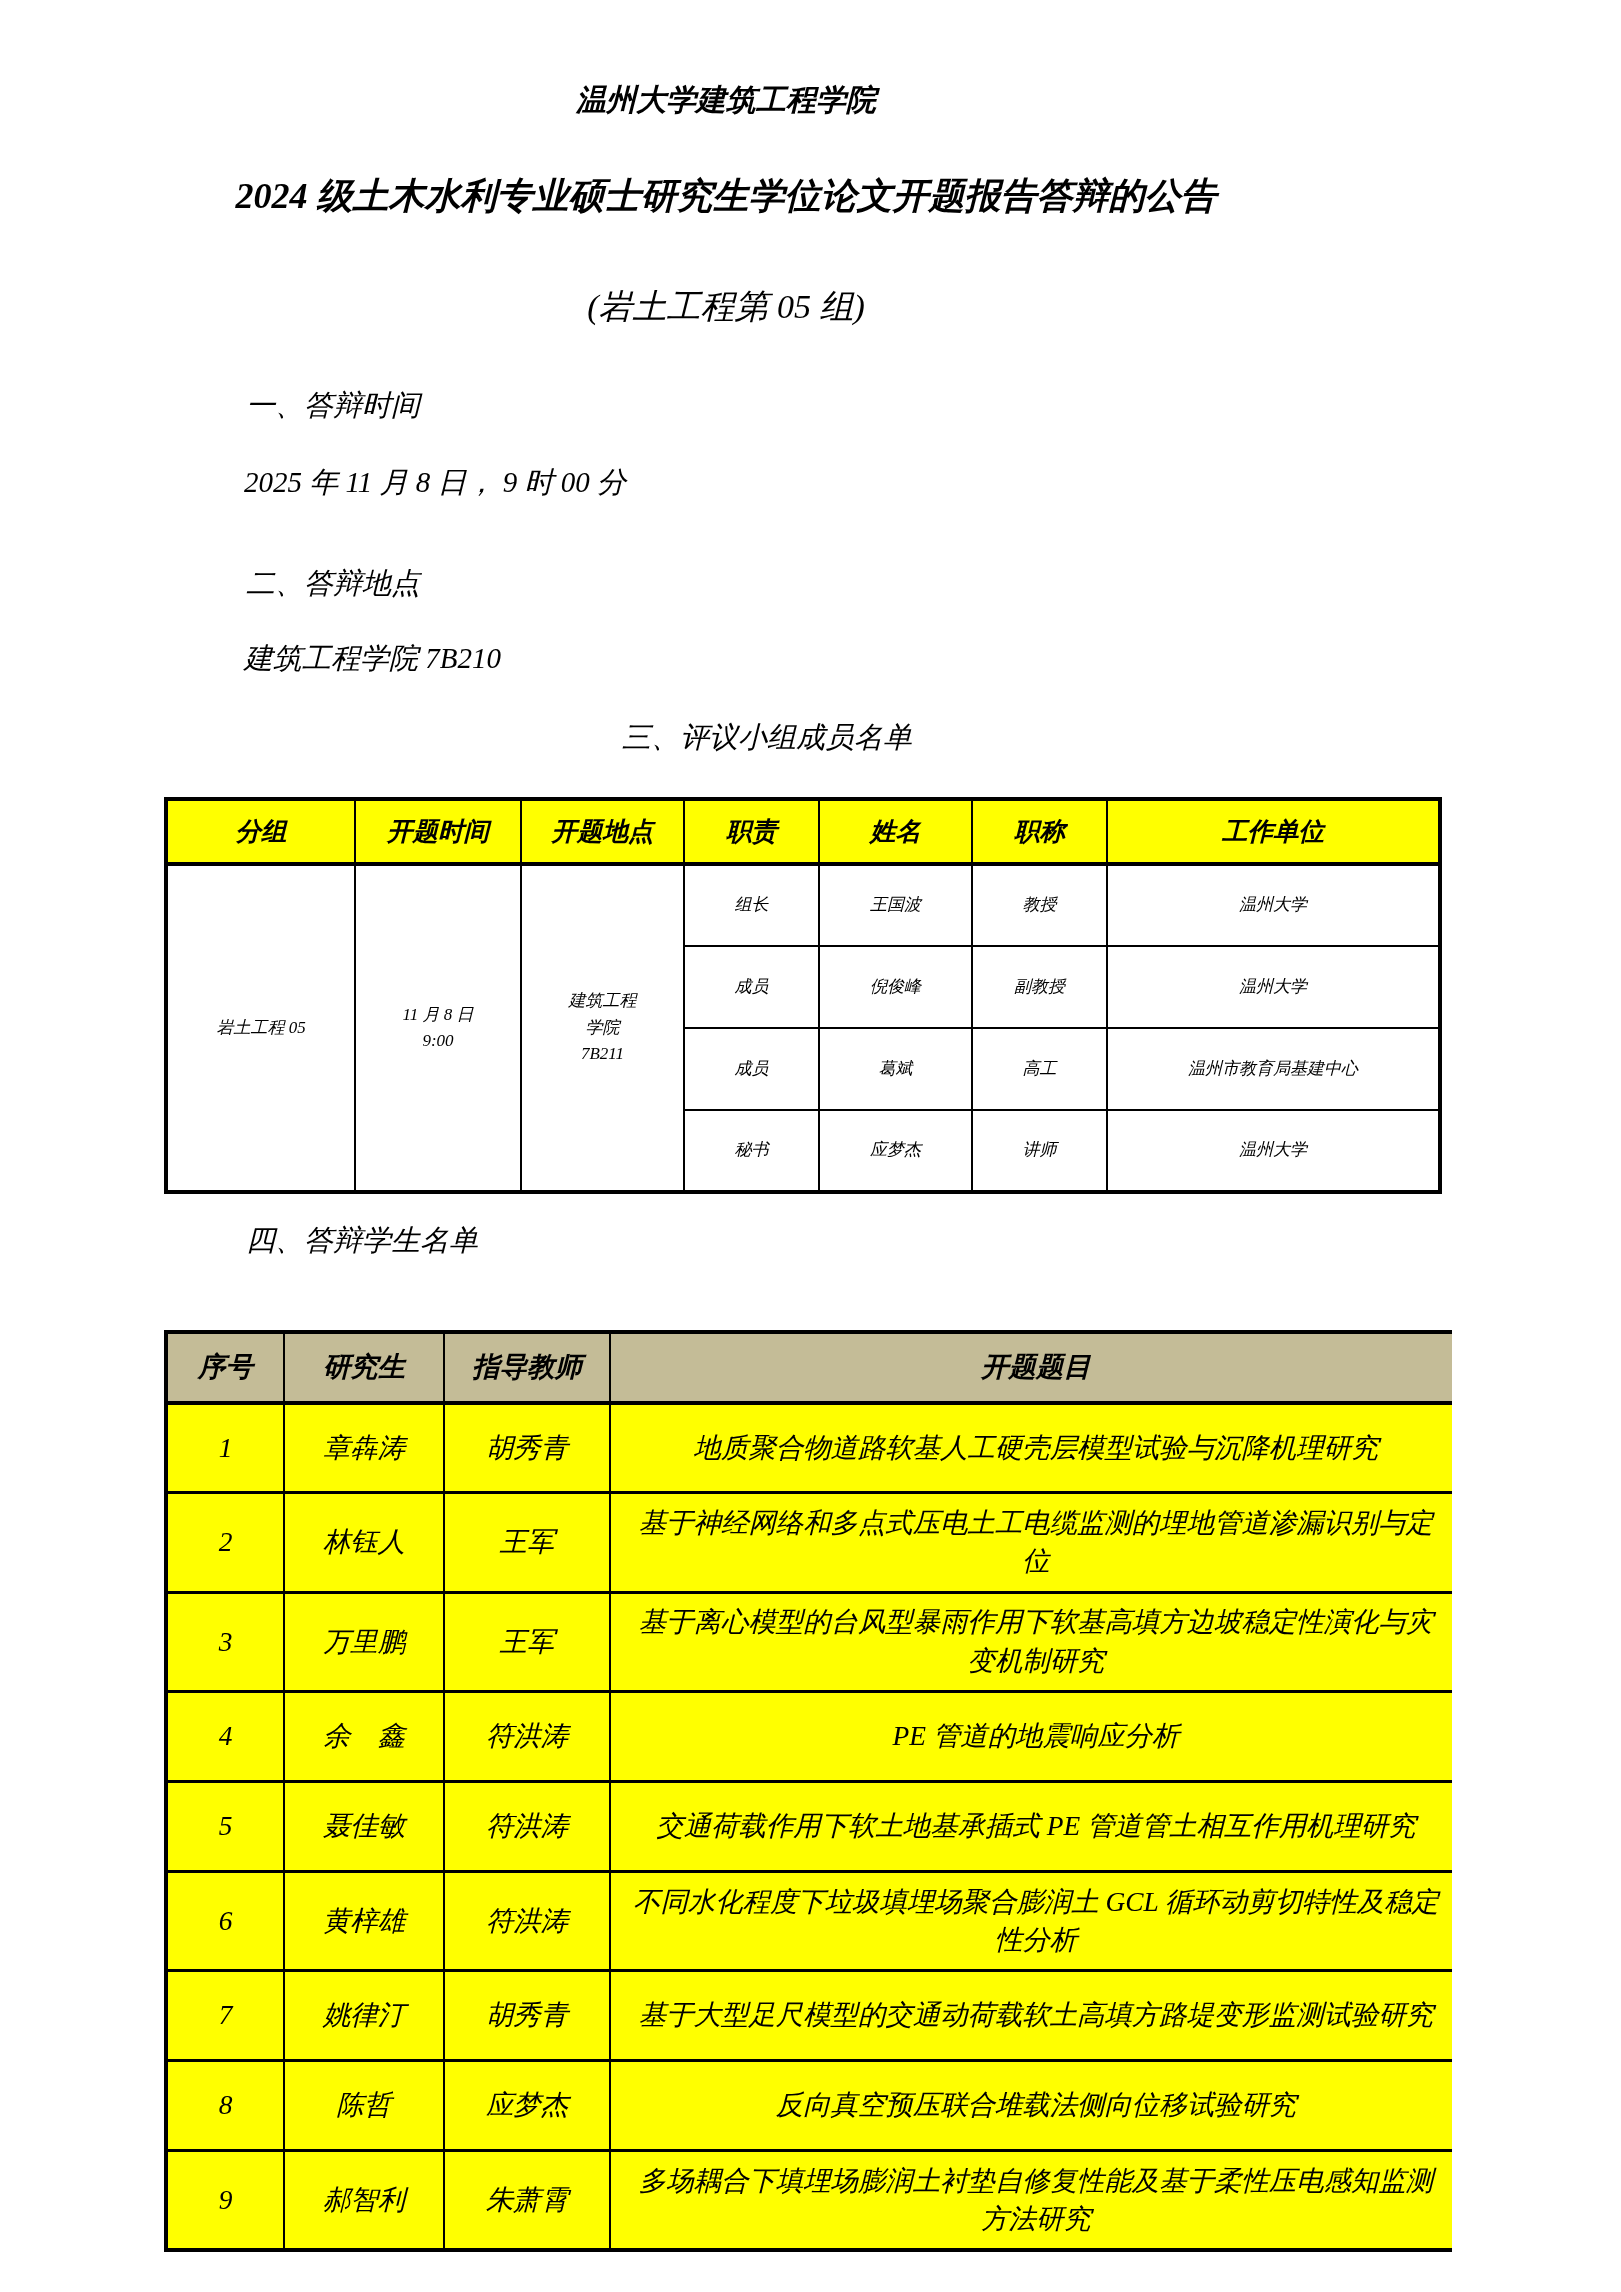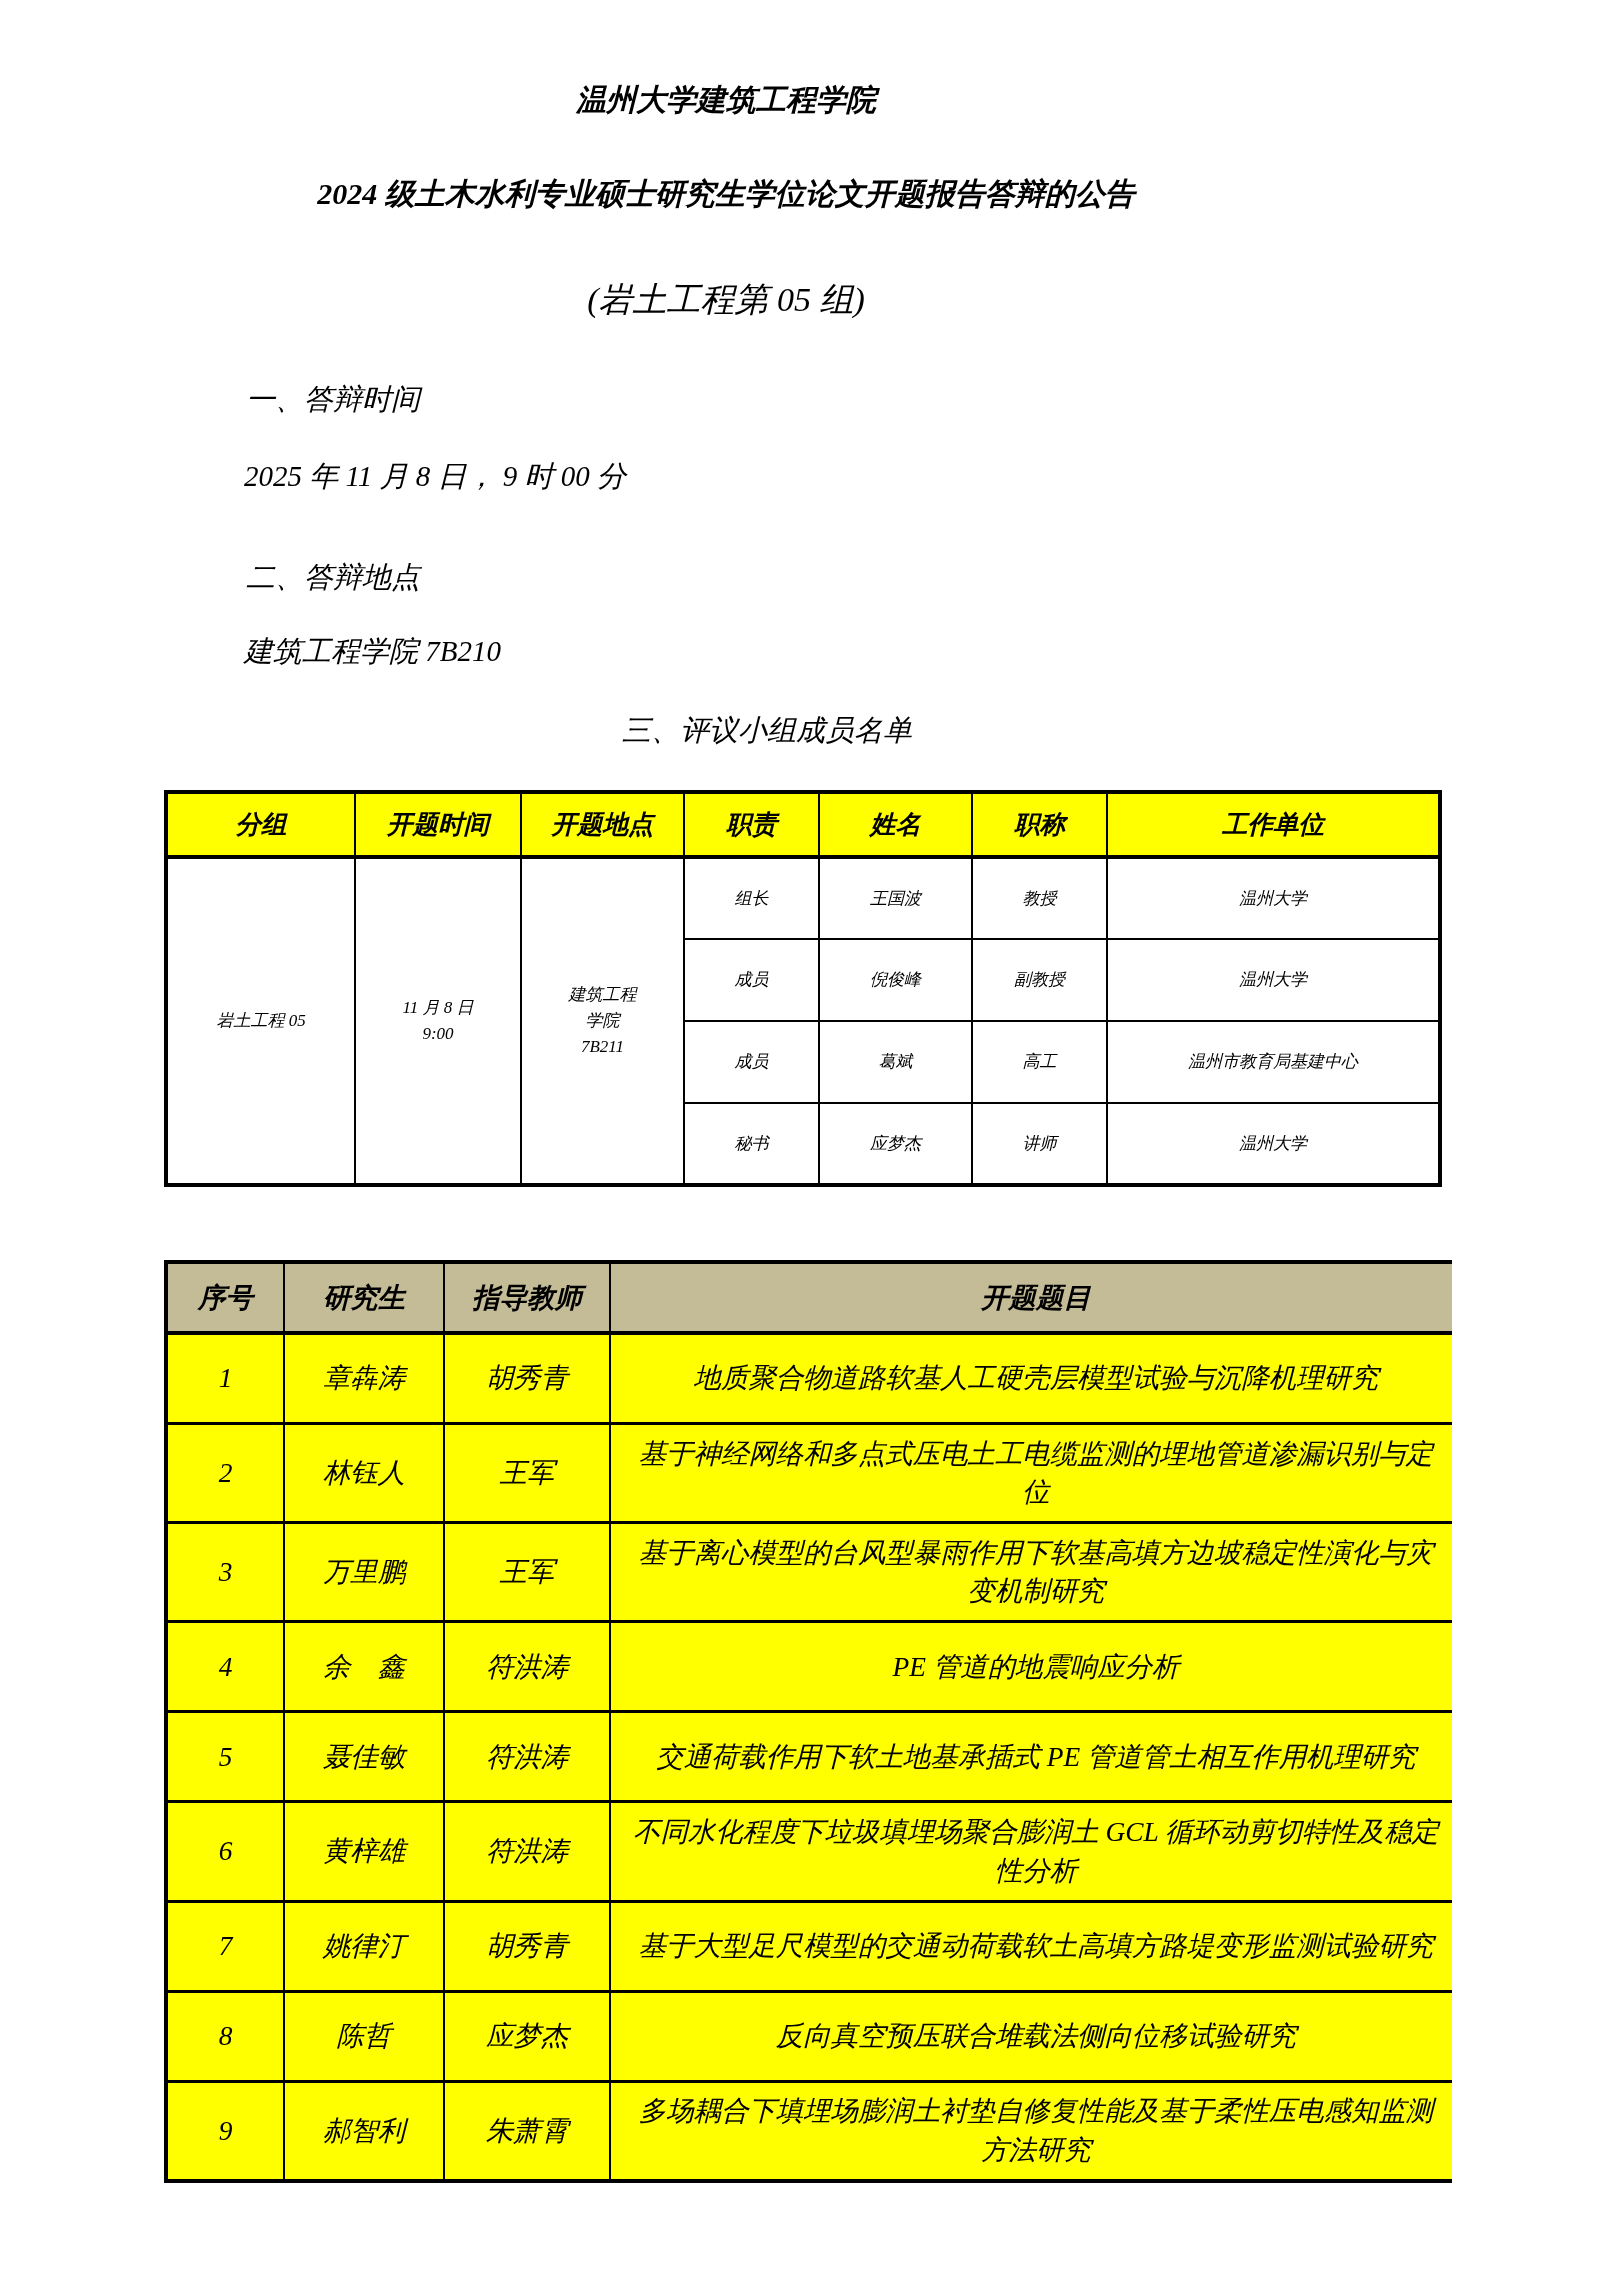--- a/index.html
+++ b/index.html
@@ -17,21 +17,21 @@
 
   .doc-title {
     margin-top:83px;
     text-align:center;
     font-size:30px; font-weight:bold;
     line-height:1.1;
   }
   .doc-subtitle {
     margin-top:61px;
     text-align:center;
-    font-size:30px; font-weight:bold;
+    font-size:36px; font-weight:bold;
     line-height:1.1;
   }
   .group-line {
     margin-top:70px;
     text-align:center;
     font-size:34px; font-weight:normal;
     line-height:1.2;
   }
 
   .sec-heading {
@@ -170,20 +170,21 @@
         </tr>
         <tr>
           <td>秘书</td>
           <td>应梦杰</td>
           <td>讲师</td>
           <td>温州大学</td>
         </tr>
       </tbody>
     </table>
 
+    <div class="sec-heading h4">四、答辩学生名单</div>
 
     <table class="students-table">
       <colgroup>
         <col style="width:118px">
           <col style="width:160px">
           <col style="width:166px">
           <col style="width:853px">
       </colgroup>
       <thead>
         <tr>

